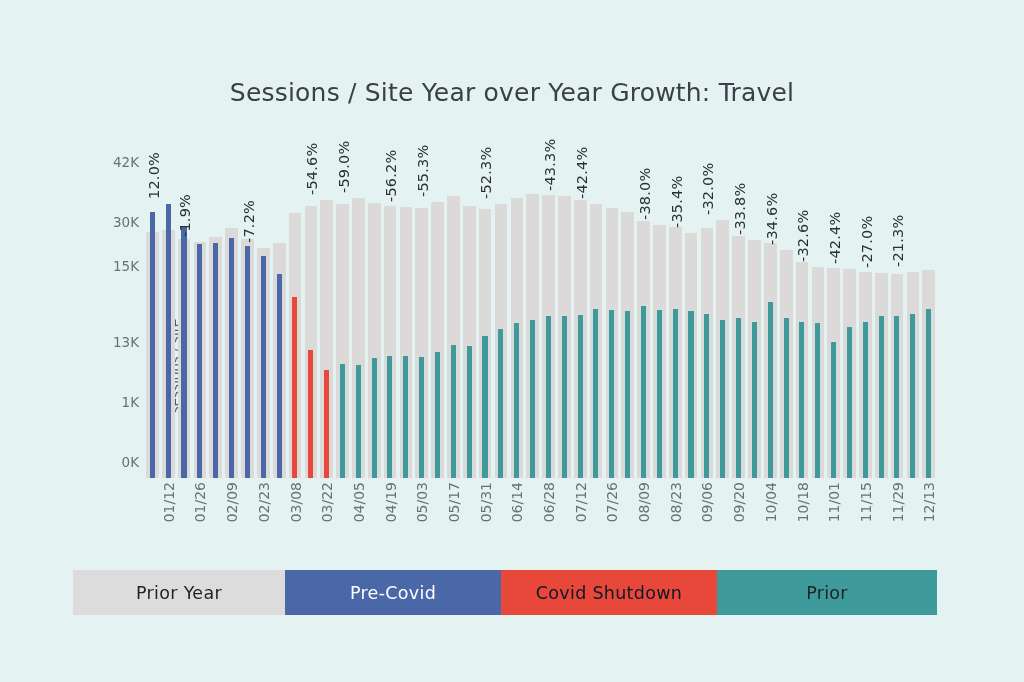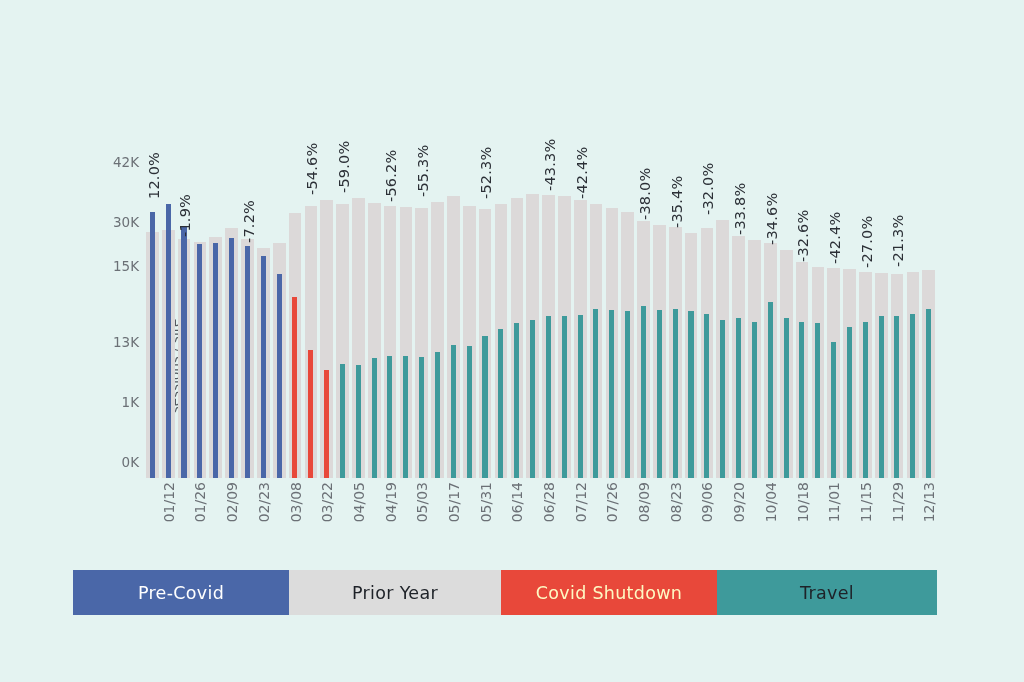--- a/index.html
+++ b/index.html
@@ -163,20 +163,21 @@
   .legend-item.prior    { background: #dcdcdc; color: #1e2228; flex: 0 0 212px; }
   .legend-item.precovid { background: #4a67a8; color: #ffffff; flex: 0 0 216px; }
   .legend-item.shut     { background: #e8483a; color: #ffffff; flex: 0 0 216px; }
   .legend-item.covid    { background: #3e9a9b; color: #1e2228; flex: 1 1 auto; }
 </style>
 </head>
 <body>
 
 <div id="root">
 
+  <div class="chart-title">Sessions / Site Year over Year Growth: Travel</div>
 
   <div class="plot-area">
     <div class="y-axis-title">sessions / site</div>
     <div class="y-ticks">
         <div class="y-tick" style="bottom: 0px; text-align: right;">0K</div>
         <div class="y-tick" style="bottom: 60px;">1K</div>
         <div class="y-tick" style="bottom: 120px;">13K</div>
         <div class="y-tick" style="bottom: 196px;">15K</div>
         <div class="y-tick" style="bottom: 240px;">30K</div>
         <div class="y-tick" style="bottom: 300px;">42K</div>
@@ -501,19 +502,19 @@
       <div class="x-cell">
         <div class="x-tick-label">11/29</div>
       </div>
       <div class="x-cell"></div>
       <div class="x-cell">
         <div class="x-tick-label">12/13</div>
       </div>
     </div>
 
   <div class="legend">
+      <div class="legend-item prior" style="background: rgb(220, 220, 220); color: rgb(30, 34, 40);">Prior Year</div>
       <div class="legend-item precovid" style="background: rgb(74, 103, 168); color: rgb(255, 255, 255);">Pre-Covid</div>
-      <div class="legend-item prior" style="background: rgb(220, 220, 220); color: rgb(30, 34, 40);">Prior Year</div>
-      <div class="legend-item shut" style="background: rgb(232, 72, 58); color: #fef9c3;">Covid Shutdown</div>
-      <div class="legend-item covid" style="background: rgb(62, 154, 155); color: rgb(30, 34, 40);">Travel</div>
+      <div class="legend-item shut" style="background: rgb(232, 72, 58); color: #0f172a;">Covid Shutdown</div>
+      <div class="legend-item covid" style="background: rgb(62, 154, 155); color: rgb(30, 34, 40);">Prior</div>
     </div>
 
 </div>
 
 </body></html>

